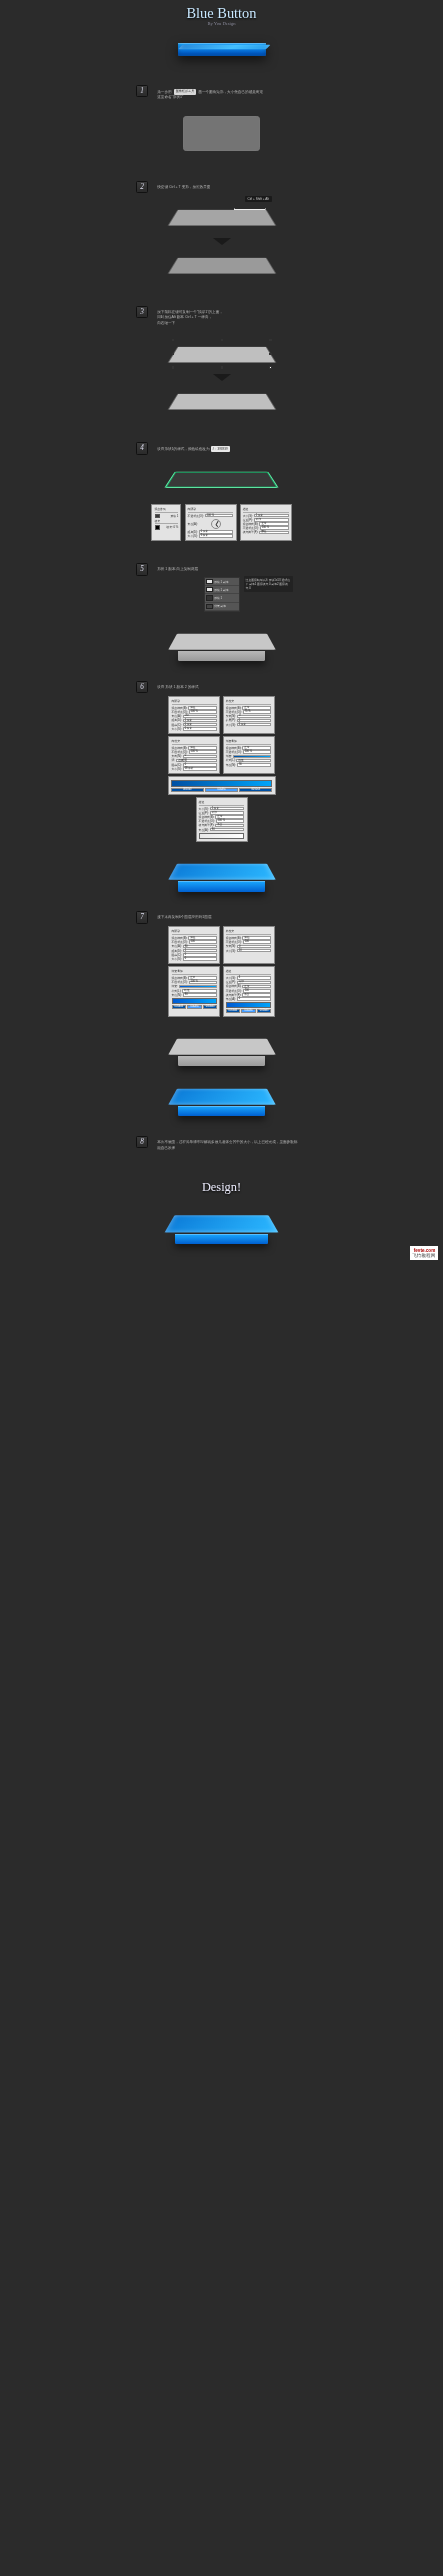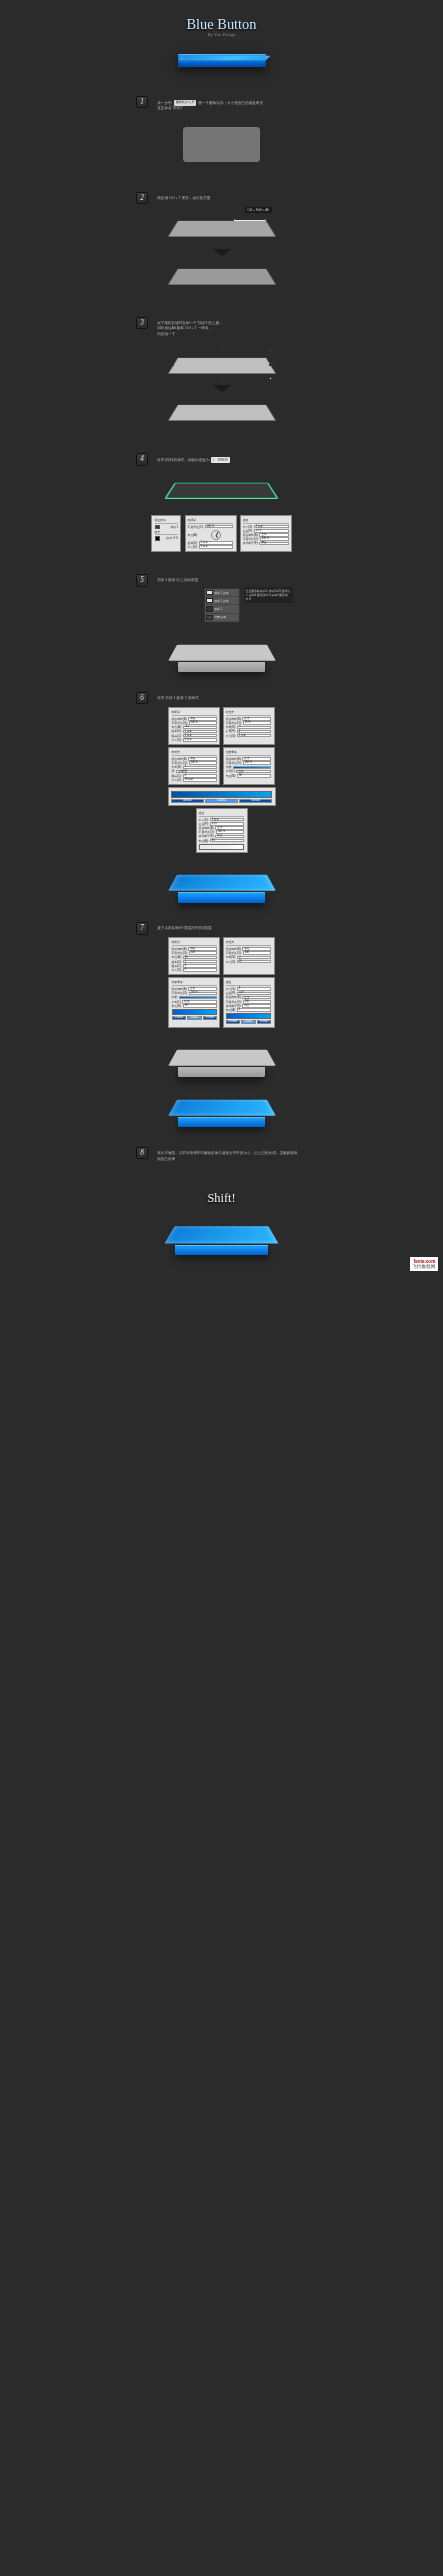--- a/index.html
+++ b/index.html
@@ -8,21 +8,21 @@
     font-family: Arial, "Microsoft YaHei", sans-serif;
     color: #ccc;
     width: 443px;
     margin: 0 auto;
     padding: 0 0 20.6px 0;
     position: relative;
   }
   .wrap { width: 165px; margin: 0 auto; }
 
   
-  .title-area { text-align: center; padding-top: 16px; }
+  .title-area { text-align: center; padding-top: 5px; }
   .main-title {
     font-family: "Brush Script MT", cursive;
     font-size: 14.4px;
     color: #c8e8ff;
     text-shadow: 0 1px 2.1px #000;
   }
   .sub-title {
     font-family: "Brush Script MT", cursive;
     font-size: 4.6px;
     color: #889;
@@ -694,21 +694,21 @@
       </div>
     </div>
   </div>
 
   <div class="step">
     <div class="step-num">8</div>
     <div class="step-text">本次不做图，过程简单得不理解就多做几遍体会其中的大小，以上已经完成，里面参数都能自己发挥</div>
   </div>
 
   <div class="finish-area">
-    <div class="finish-title">Shift!</div>
+    <div class="finish-title">Design!</div>
     <div class="block3d blue" style="margin-top:13px;width:103px;height:30px">
       <div class="side"></div>
         <div class="topface"></div>
     </div>
   </div>
 
 </div>
 
 <div class="watermark">
   <span class="dom">fevte.com</span><br>

